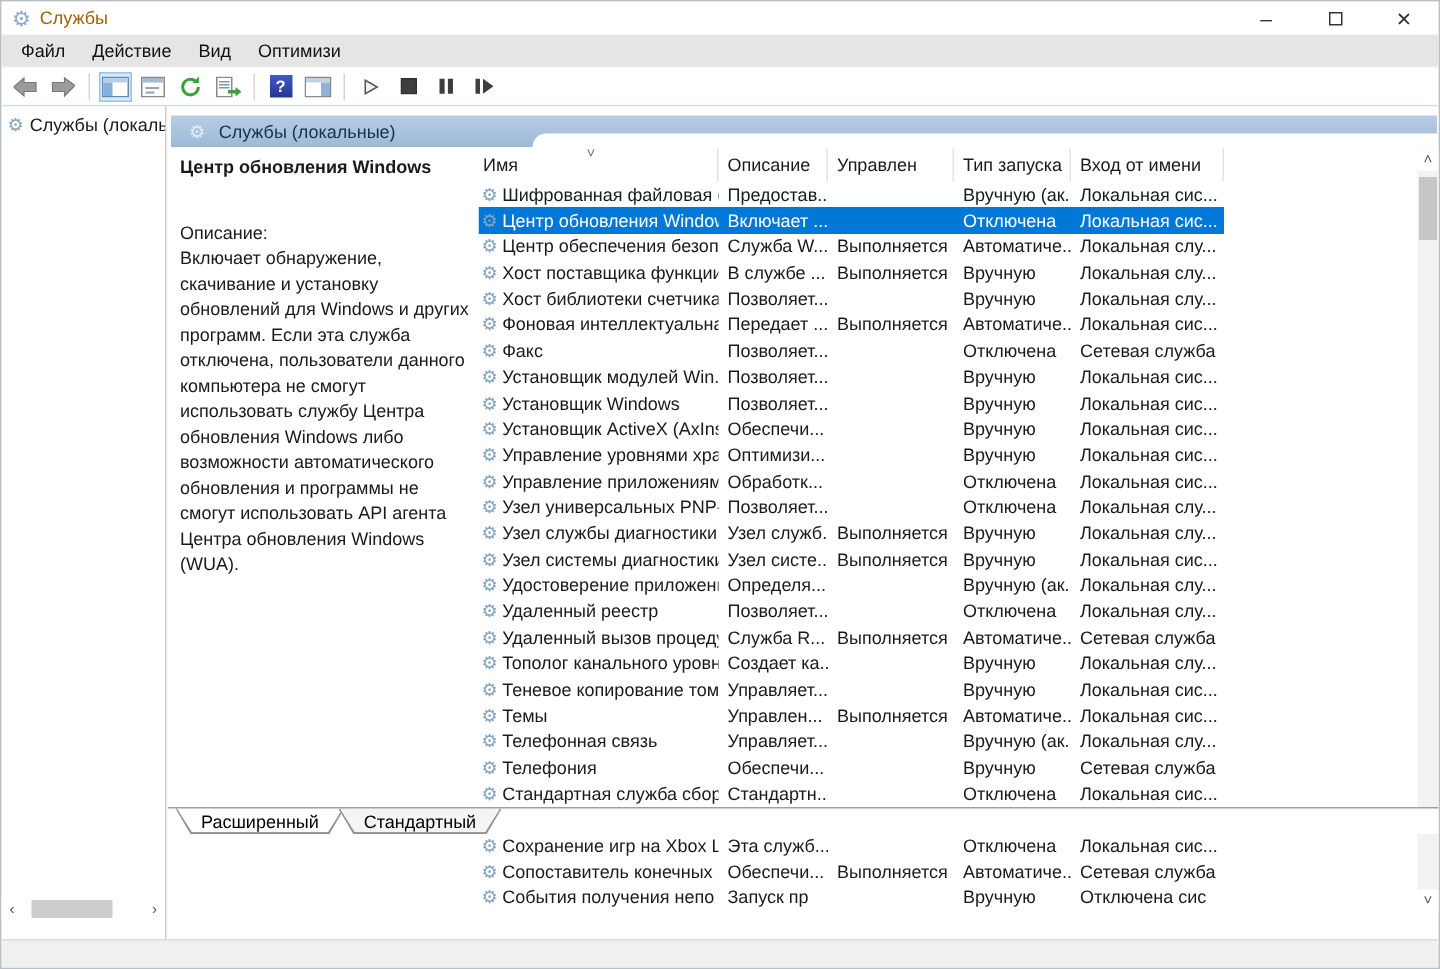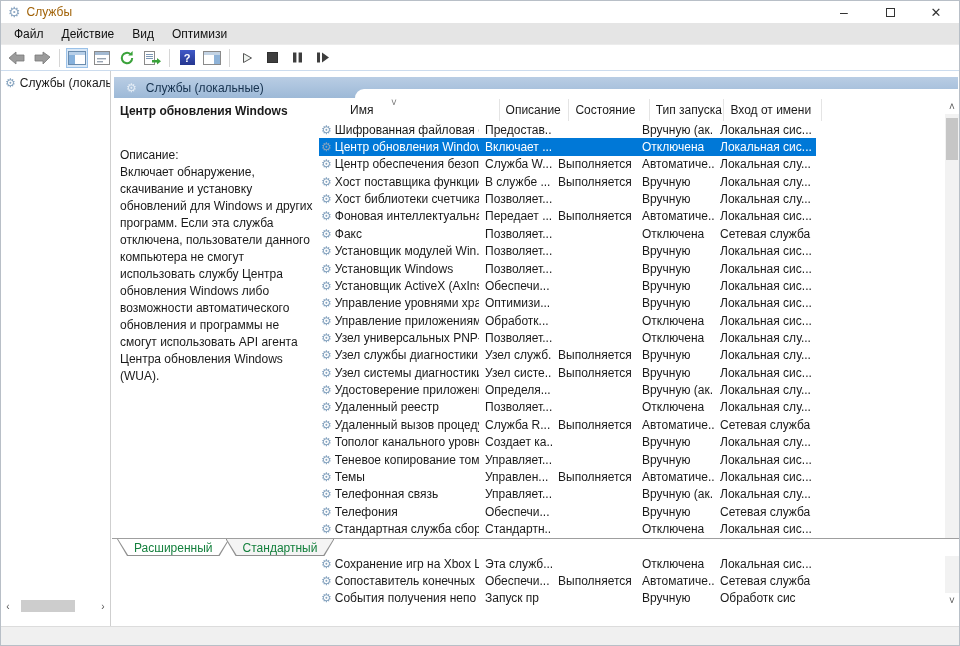--- a/index.html
+++ b/index.html
@@ -53,21 +53,21 @@
     background:#fff; border-top-left-radius:9px; }
   
   .desc-col { position:absolute; left:8px; top:33px; width:194px; }
   .svc-title { font-weight:bold; font-size:12px; margin-bottom:29px; }
   .svc-desc { font-size:12px; line-height:17px; }
   
   .list { position:absolute; left:207px; top:28px; width:627px; height:509px; overflow:hidden; }
   .lhead { position:relative; display:flex; height:22px; align-items:flex-end; }
   .hc { height:22px; display:flex; align-items:center; padding-left:6px;
     border-right:1px solid #e4e4e4; font-size:12px; white-space:nowrap; overflow:hidden; }
-  .hc.name { padding-left:3px;margin-left:28px; }
+  .hc.name { padding-left:3px; }
   .sort-glyph { position:absolute; left:72px; top:-2px; font-size:10px; color:#777; }
   .rows { position:relative; }
   .row { display:flex; height:17.36px; align-items:center; width:497px; }
   .row.selected { background:#0078d7; color:#fff; }
   .c { white-space:nowrap; overflow:hidden; flex:none; font-size:12px; padding-left:6px; }
   .c.name { width:160px; padding-left:2px; display:flex; align-items:center; gap:3px; }
   .c.desc { width:73px; } .c.state { width:84px; } .c.startup { width:78px; } .c.logon { width:102px; }
   .col-w-name{width:160px;} .col-w-desc{width:73px;} .col-w-state{width:84px;}
   .col-w-startup{width:78px;} .col-w-logon{width:102px;} .col-w-fill{width:130px; border-right:none;}
   
@@ -79,21 +79,21 @@
   
   .tabsbar { position:absolute; left:111px; top:537px; width:847px; height:18px;
     border-top:1px solid #9f9f9f; background:#fff; display:flex; padding-left:5px; }
   .tab { position:relative; height:17px; padding:0 17px; display:flex; align-items:center; }
   .tab .edge { position:absolute; inset:0; background:#8f8f8f;
     clip-path:polygon(0 0,100% 0,calc(100% - 10px) 100%,10px 100%); }
   .tab .fill { position:absolute; inset:0 1px 1px 1px; background:#fff;
     clip-path:polygon(0 0,100% 0,calc(100% - 10px) 100%,10px 100%); }
   .tab.inactive { margin-left:-4px; }
   .tab.inactive .fill { background:#f4f4f4; }
-  .tab .lbl { position:relative; font-size:12px; color:#15803d; }
+  .tab .lbl { position:relative; font-size:12px; color:#000000; }
   
   .statusbar { position:absolute; top:625px; left:0; width:958px; height:20px;
     background:#f0f0f0; border-top:1px solid #dcdcdc; }
   svg { display:block; }
 </style>
 </head>
 <body>
 
 <div class="titlebar">
   <span class="app-icon">⚙</span>
@@ -219,21 +219,21 @@
         <span>Описание:</span><br>
         <span>Включает обнаружение, скачивание и установку обновлений для Windows и других программ. Если эта служба отключена, пользователи данного компьютера не смогут использовать службу Центра обновления Windows либо возможности автоматического обновления и программы не смогут использовать API агента Центра обновления Windows (WUA).</span>
       </div>
     </div>
 
     <div class="list">
       <div class="lhead">
         <span class="sort-glyph">˅</span>
         <div class="hc name col-w-name">Имя</div>
         <div class="hc col-w-desc">Описание</div>
-        <div class="hc col-w-state">Состояние</div>
+        <div class="hc col-w-state">Управлен</div>
         <div class="hc col-w-startup">Тип запуска</div>
         <div class="hc col-w-logon">Вход от имени</div>
         <div class="hc col-w-fill"></div>
       </div>
       <div class="rows">
           <div class="row">
             <span class="c name">
               <span class="gear">⚙</span>
               <span class="nm">Шифрованная файловая с...</span>
             </span>
@@ -503,21 +503,21 @@
             <span class="c logon">Сетевая служба</span>
           </div>
           <div class="row">
             <span class="c name">
               <span class="gear">⚙</span>
               <span class="nm">События получения непо</span>
             </span>
             <span class="c desc">Запуск пр</span>
             <span class="c state"></span>
             <span class="c startup">Вручную</span>
-            <span class="c logon">Обработк сис</span>
+            <span class="c logon">Отключена сис</span>
           </div>
         </div>
     </div>
 
     <div class="vscroll">
       <div class="vs-btn up">˄</div>
       <div class="vs-thumb"></div>
       <div class="vs-btn down">˅</div>
     </div>
   </div>

